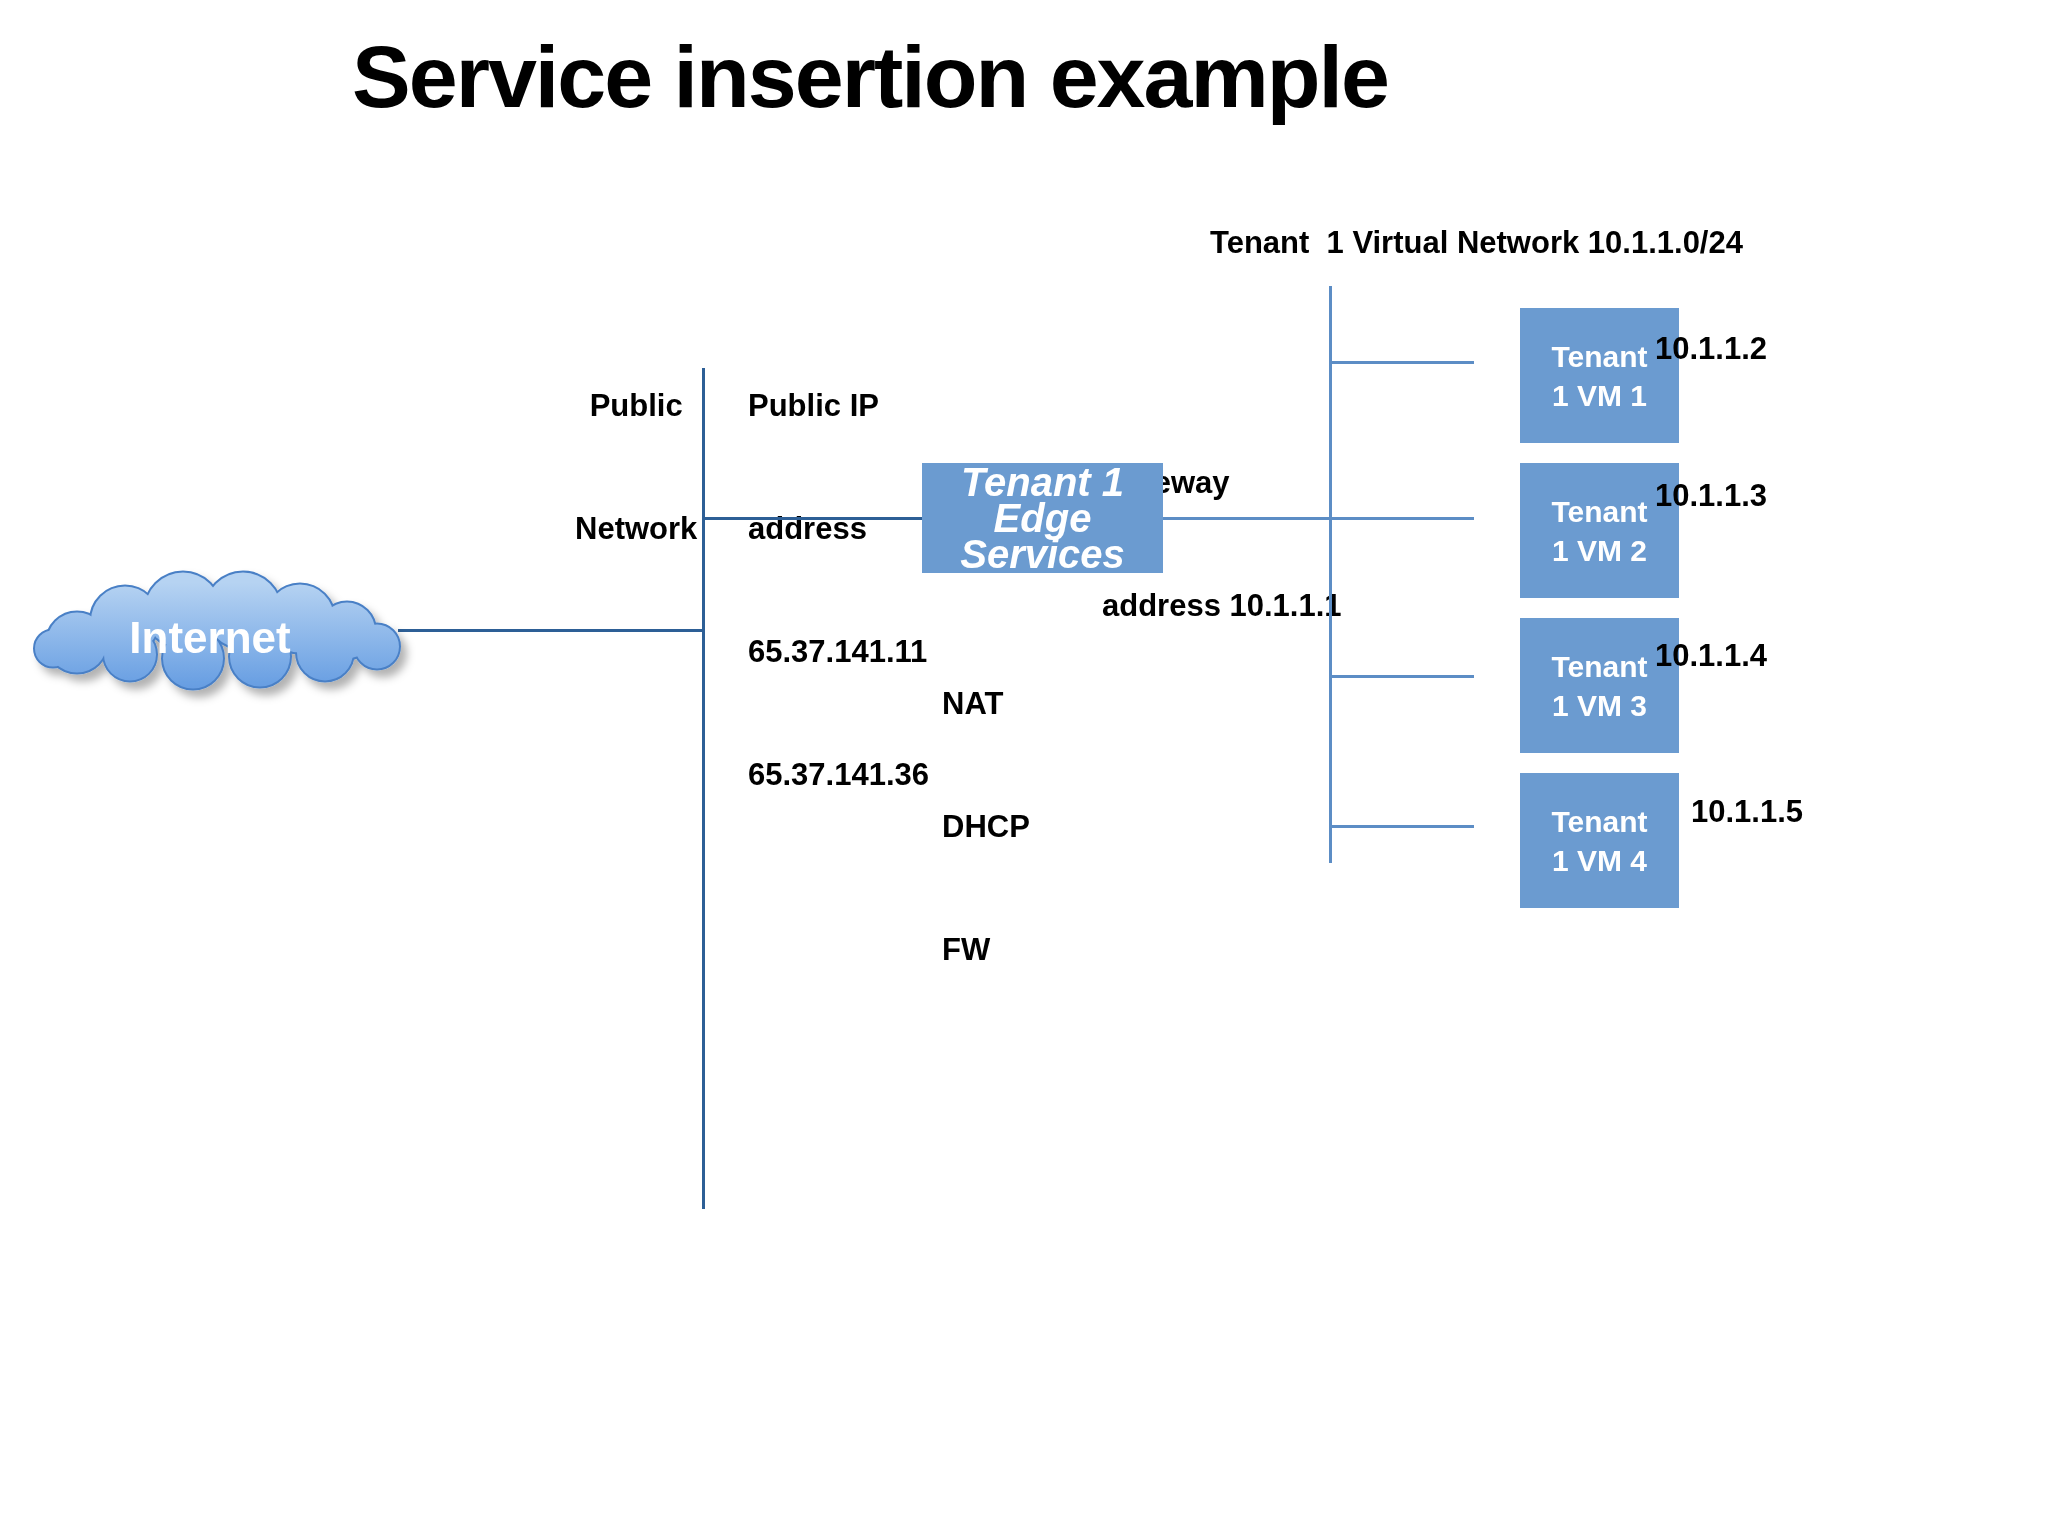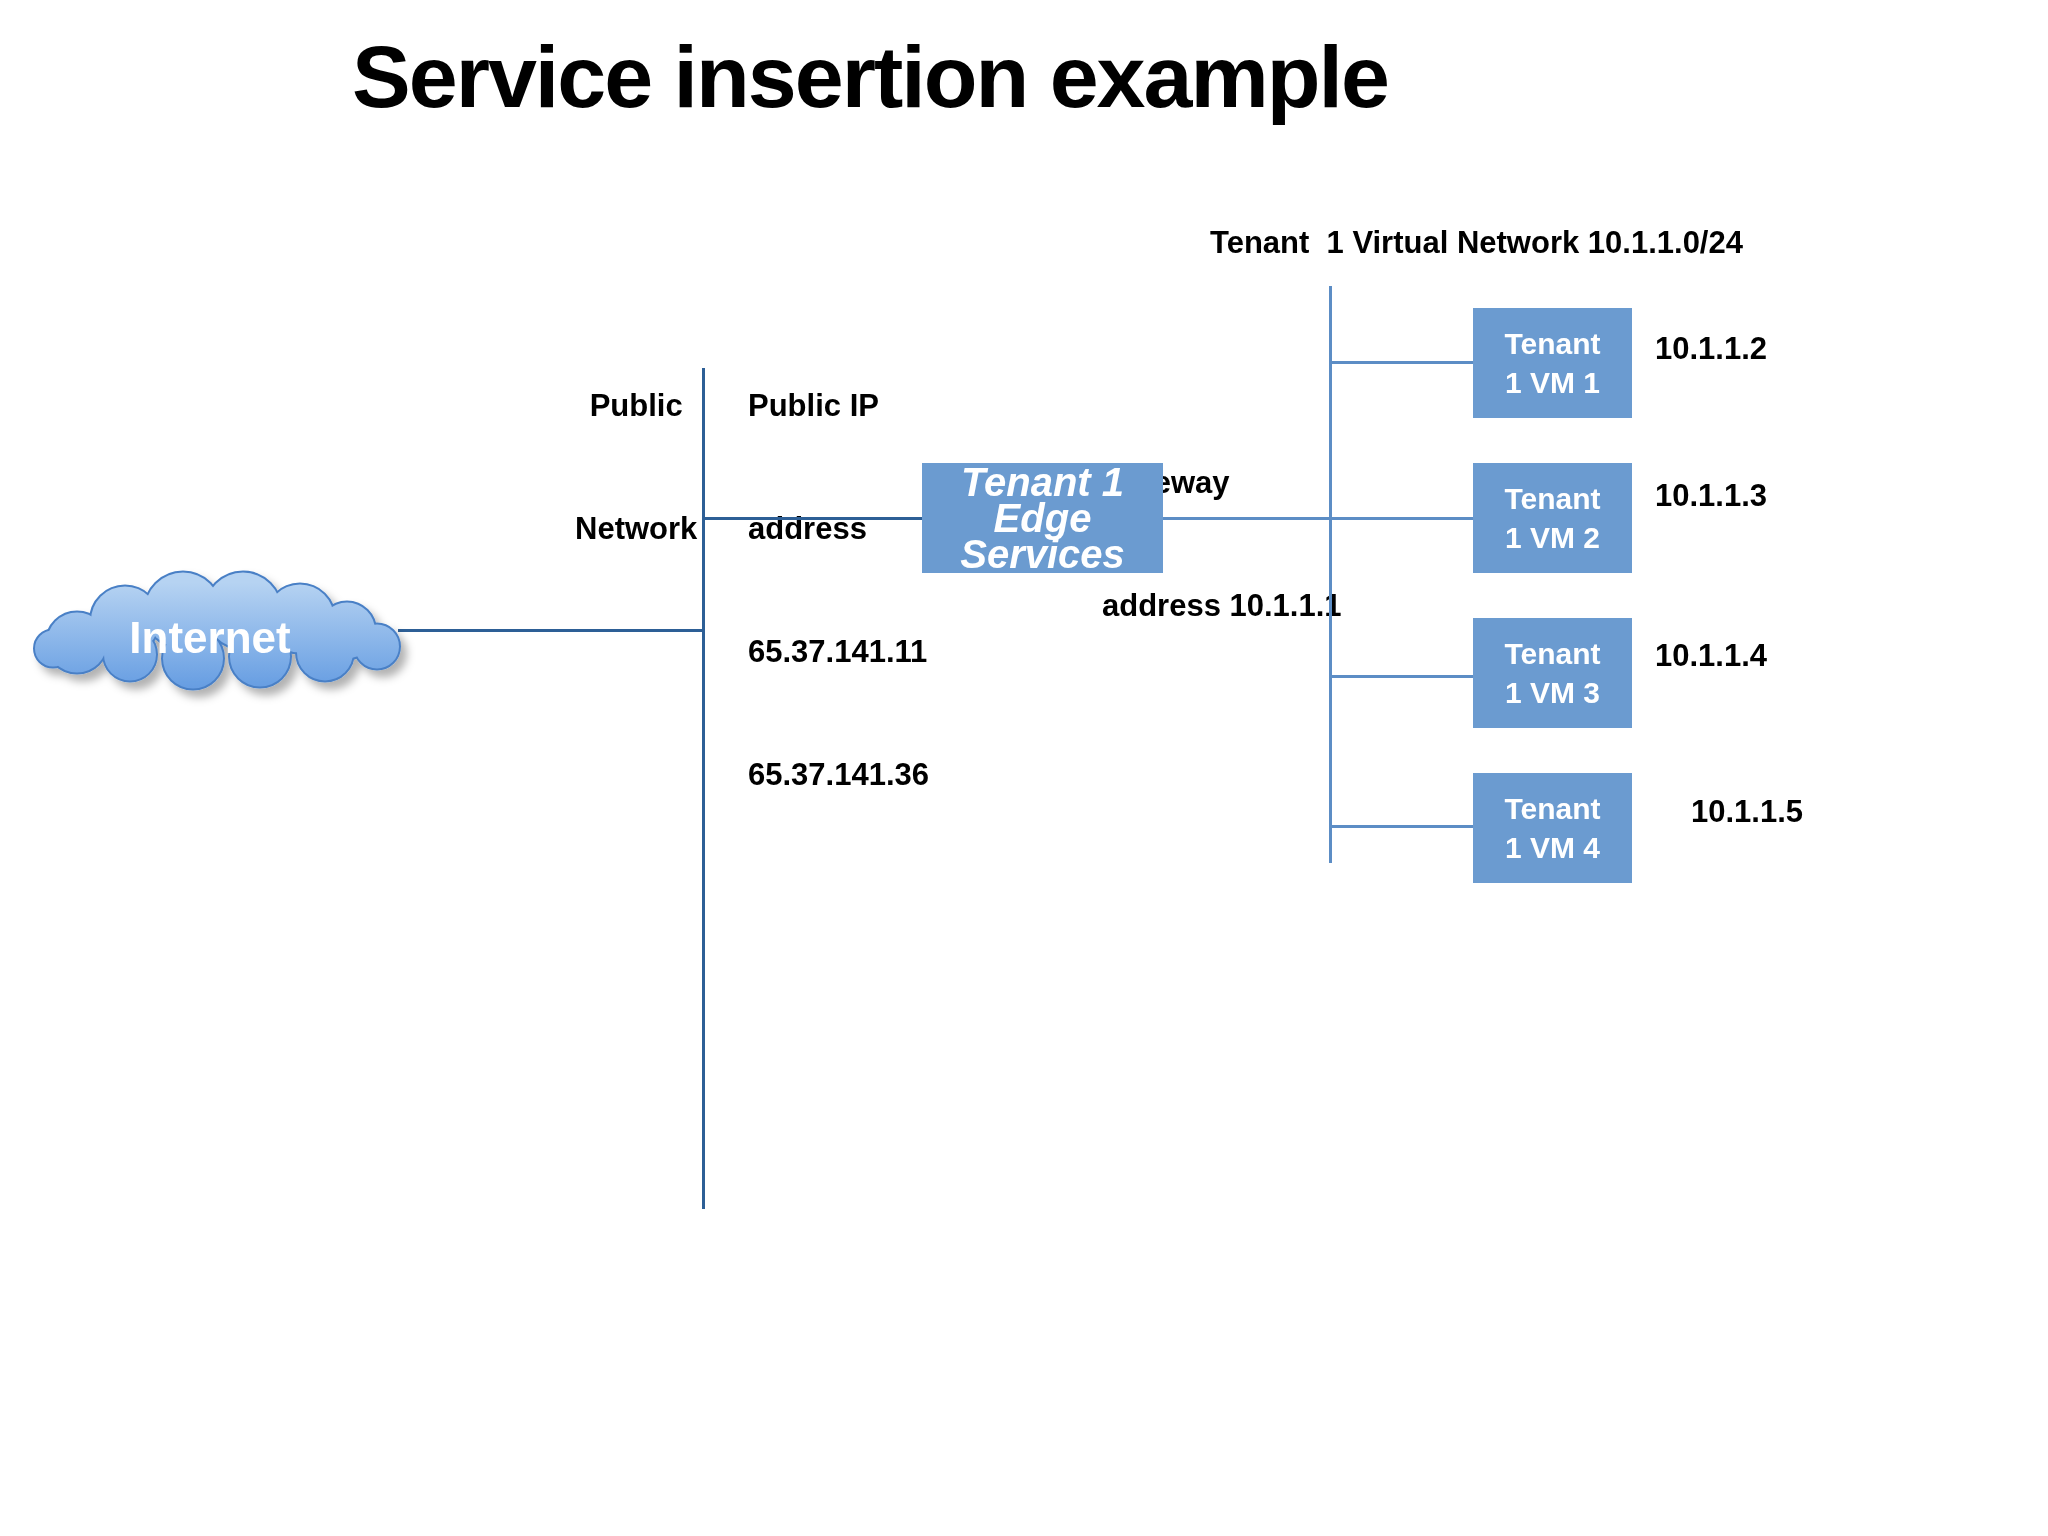--- a/index.html
+++ b/index.html
@@ -67,22 +67,22 @@
     justify-content: center;
   }
   .edge-box {
     left: 922px; top: 463px;
     width: 241px; height: 110px;
     font-size: 40px;
     line-height: 36px;
     font-style: italic;
   }
   .vm-box {
-    left: 1473px;
-    width: 159px; height: 110px;
+    left: 1520px;
+    width: 159px; height: 135px;
     font-size: 30px;
     line-height: 39px;
     justify-content: center;
   }
   .vm1 { top: 308px; }
   .vm2 { top: 463px; }
   .vm3 { top: 618px; }
   .vm4 { top: 773px; }
 
   
@@ -125,20 +125,25 @@
     <div>address</div>
     <div>65.37.141.11</div>
     <div>65.37.141.36</div>
   </div>
 
   <div class="abs tblock gateway">
     <div>Gateway</div>
     <div>address 10.1.1.1</div>
   </div>
 
+  <div class="abs tblock services">
+    <div>NAT</div>
+    <div>DHCP</div>
+    <div>FW</div>
+  </div>
 
   <div class="abs h-line internet-line"></div>
   <div class="abs v-line public-vline"></div>
   <div class="abs h-line edge-left-line"></div>
   <div class="abs h-line light edge-right-line"></div>
   <div class="abs v-line light bus-vline"></div>
   <div class="abs h-line light vm1-conn"></div>
   <div class="abs h-line light vm3-conn"></div>
   <div class="abs h-line light vm4-conn"></div>
 

